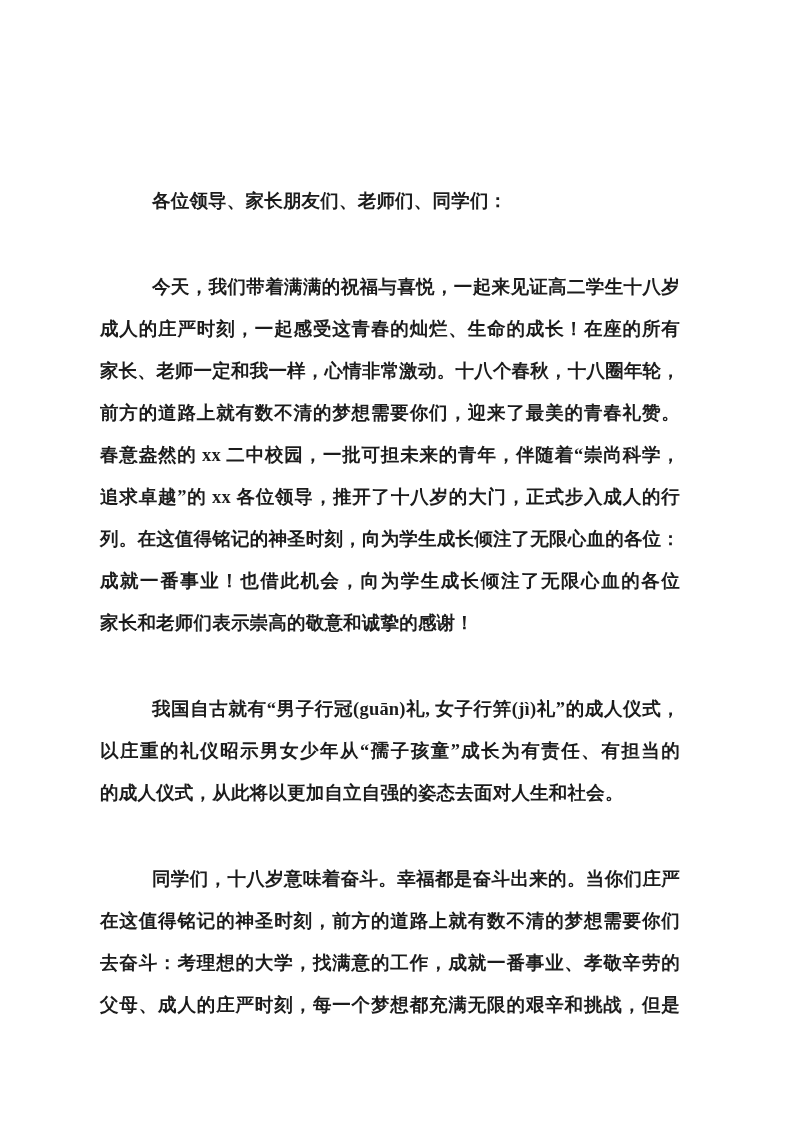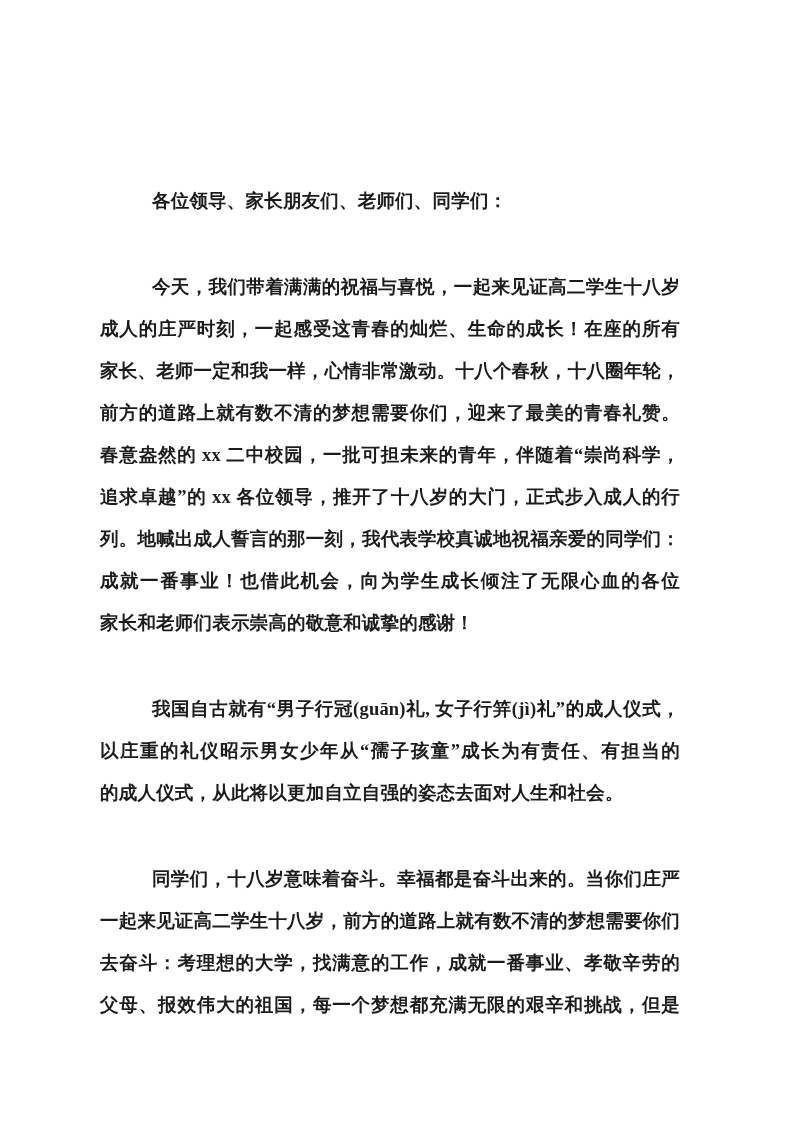--- a/index.html
+++ b/index.html
@@ -50,29 +50,29 @@
       <div class="paragraph">
         <div class="line indent">各位领导、家长朋友们、老师们、同学们：</div>
       </div>
       <div class="paragraph">
         <div class="line indent justified">今天，我们带着满满的祝福与喜悦，一起来见证高二学生十八岁</div>
         <div class="line justified">成人的庄严时刻，一起感受这青春的灿烂、生命的成长！在座的所有</div>
         <div class="line justified">家长、老师一定和我一样，心情非常激动。十八个春秋，十八圈年轮，</div>
         <div class="line justified">前方的道路上就有数不清的梦想需要你们，迎来了最美的青春礼赞。</div>
         <div class="line justified">春意盎然的 xx 二中校园，一批可担未来的青年，伴随着“崇尚科学，</div>
         <div class="line justified">追求卓越”的 xx 各位领导，推开了十八岁的大门，正式步入成人的行</div>
-        <div class="line justified">列。地喊出成人誓言的那一刻，我代表学校真诚地祝福亲爱的同学们：</div>
+        <div class="line justified">列。在这值得铭记的神圣时刻，向为学生成长倾注了无限心血的各位：</div>
         <div class="line justified">成就一番事业！也借此机会，向为学生成长倾注了无限心血的各位</div>
         <div class="line">家长和老师们表示崇高的敬意和诚挚的感谢！</div>
       </div>
       <div class="paragraph">
         <div class="line indent justified">我国自古就有“男子行冠(guān)礼, 女子行笄(jì)礼”的成人仪式，</div>
         <div class="line justified">以庄重的礼仪昭示男女少年从“孺子孩童”成长为有责任、有担当的</div>
         <div class="line">的成人仪式，从此将以更加自立自强的姿态去面对人生和社会。</div>
       </div>
       <div class="paragraph">
         <div class="line indent justified">同学们，十八岁意味着奋斗。幸福都是奋斗出来的。当你们庄严</div>
-        <div class="line justified">一起来见证高二学生十八岁，前方的道路上就有数不清的梦想需要你们</div>
+        <div class="line justified">在这值得铭记的神圣时刻，前方的道路上就有数不清的梦想需要你们</div>
         <div class="line justified">去奋斗：考理想的大学，找满意的工作，成就一番事业、孝敬辛劳的</div>
-        <div class="line justified">父母、报效伟大的祖国，每一个梦想都充满无限的艰辛和挑战，但是</div>
+        <div class="line justified">父母、成人的庄严时刻，每一个梦想都充满无限的艰辛和挑战，但是</div>
       </div>
     </div>
 </div>
 
 </body></html>

